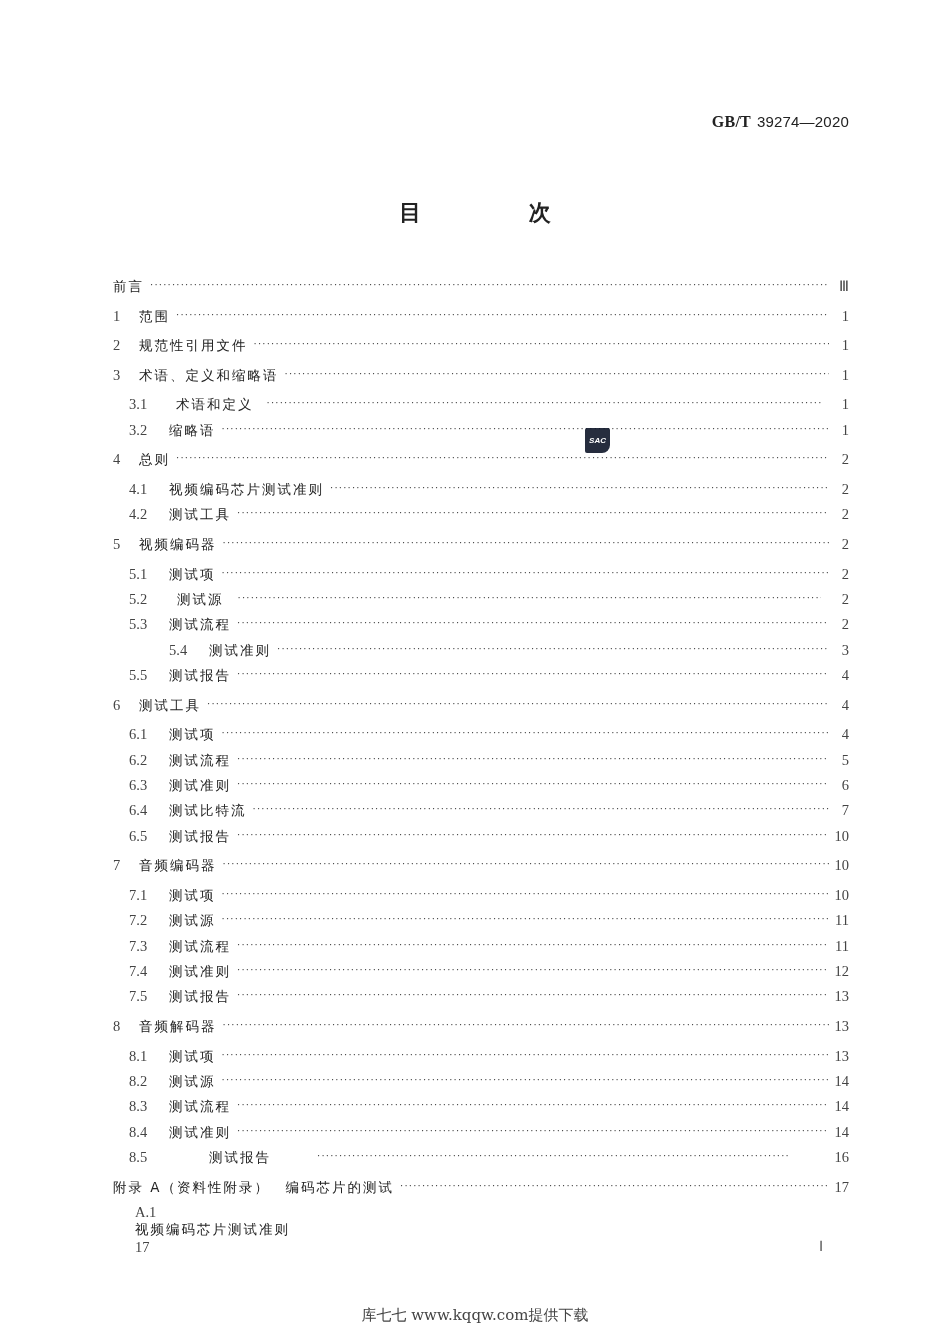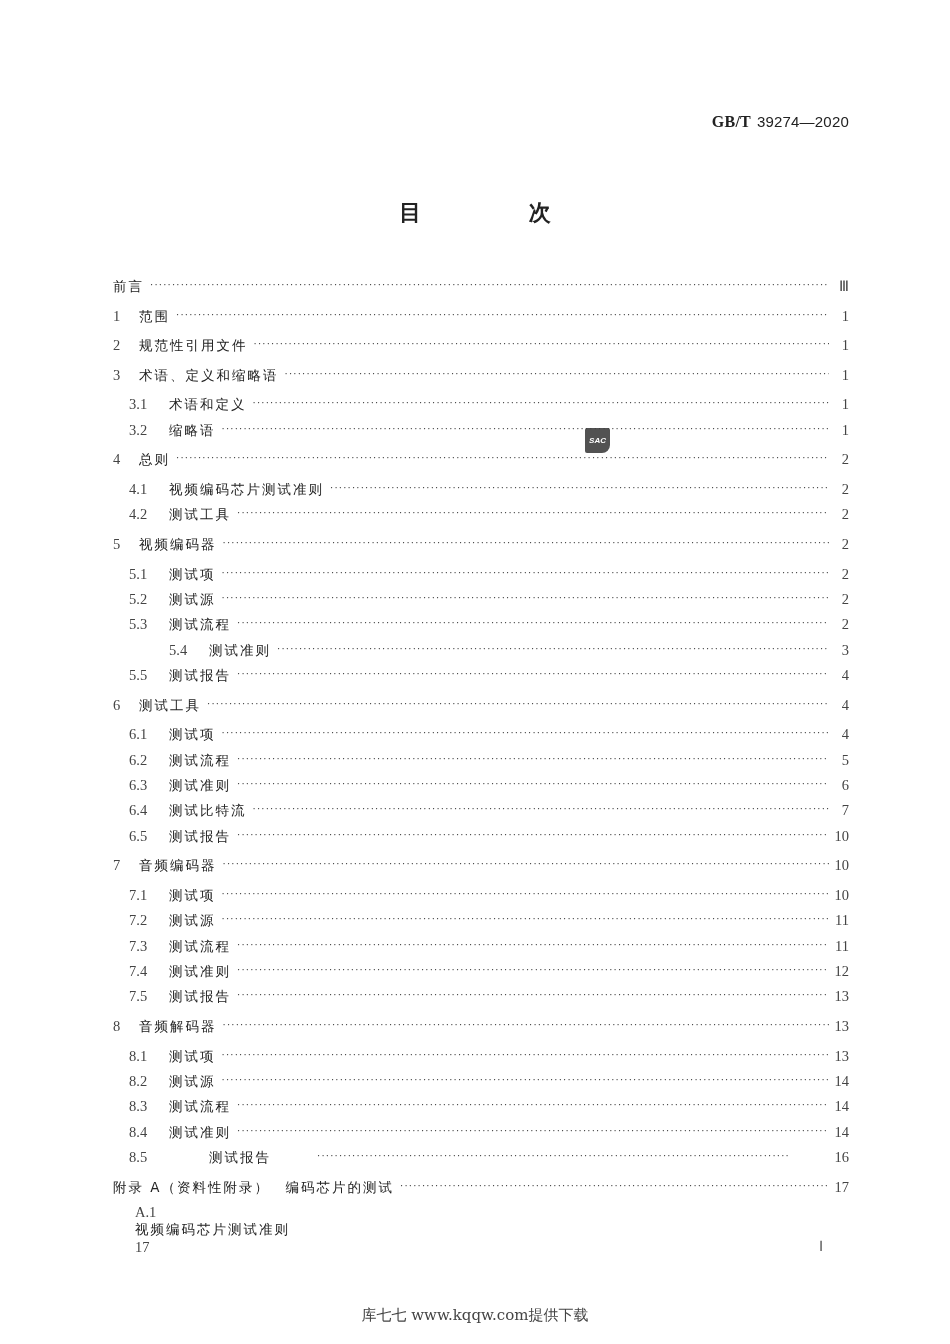--- a/index.html
+++ b/index.html
@@ -28,21 +28,21 @@
   .row .num { white-space: pre; min-width: 26px; font-family: "Liberation Serif", serif; font-size: 14.5px; color:#444;}
   .row.l2 .num { min-width: 40px; }
   .row .title { white-space: pre; letter-spacing: 2px; font-family: "DejaVu Sans", sans-serif; font-size: 13.5px; }
   .row .dots {
     flex: 1; margin: 0 6px; overflow: hidden; white-space: nowrap;
     color: #333; font-size: 10px; letter-spacing: 1.2px; position: relative; top: -3px;
   }
   .row .page { min-width: 14px; text-align: right; font-family: "Liberation Serif", serif; font-size: 14.5px; color:#444; }
   .watermark {
     position: absolute; left: 585px; top: 428px; width: 25px; height: 25px;
-    background: #404040; color: #ffffff; font-size: 8px; font-style: italic; font-weight: bold;
+    background: #0f172a; color: #ffffff; font-size: 8px; font-style: italic; font-weight: bold;
     font-family: "Liberation Sans", sans-serif; display:flex; align-items:center; justify-content:center;
     border-radius: 2px 2px 8px 2px; opacity: 0.9;
   }
   .page-footer-num {
     position: absolute; top: 1238px; left: 819px; font-size: 14px; color:#555;
     font-family: "Liberation Serif", serif;
   }
   .site-footer {
     position: absolute; top: 1306px; left: 0; width: 950px; text-align: center;
     font-family: "DejaVu Serif", serif; font-size: 15px; color: #444;
@@ -75,21 +75,21 @@
       <span class="title">规范性引用文件</span>
       <span class="dots">········································································································································································································</span>
       <span class="page">1</span>
     </div>
     <div class="row" style="top: 89px;">
       <span class="num">3</span>
       <span class="title">术语、定义和缩略语</span>
       <span class="dots">········································································································································································································</span>
       <span class="page">1</span>
     </div>
-    <div class="row l2" style="top: 118px;">
+    <div class="row l2" style="top: 118px; gap: 7px;">
       <span class="num">3.1</span>
       <span class="title">术语和定义</span>
       <span class="dots">········································································································································································································</span>
       <span class="page">1</span>
     </div>
     <div class="row l2" style="top: 144px;">
       <span class="num">3.2</span>
       <span class="title">缩略语</span>
       <span class="dots">········································································································································································································</span>
       <span class="page">1</span>
@@ -117,21 +117,21 @@
       <span class="title">视频编码器</span>
       <span class="dots">········································································································································································································</span>
       <span class="page">2</span>
     </div>
     <div class="row l2" style="top: 288px;">
       <span class="num">5.1</span>
       <span class="title">测试项</span>
       <span class="dots">········································································································································································································</span>
       <span class="page">2</span>
     </div>
-    <div class="row l2" style="top: 313px;">
+    <div class="row l2" style="top: 313px; gap: 8px;">
       <span class="num">5.2</span>
       <span class="title">测试源</span>
       <span class="dots">········································································································································································································</span>
       <span class="page">2</span>
     </div>
     <div class="row l2" style="top: 338px;">
       <span class="num">5.3</span>
       <span class="title">测试流程</span>
       <span class="dots">········································································································································································································</span>
       <span class="page">2</span>

